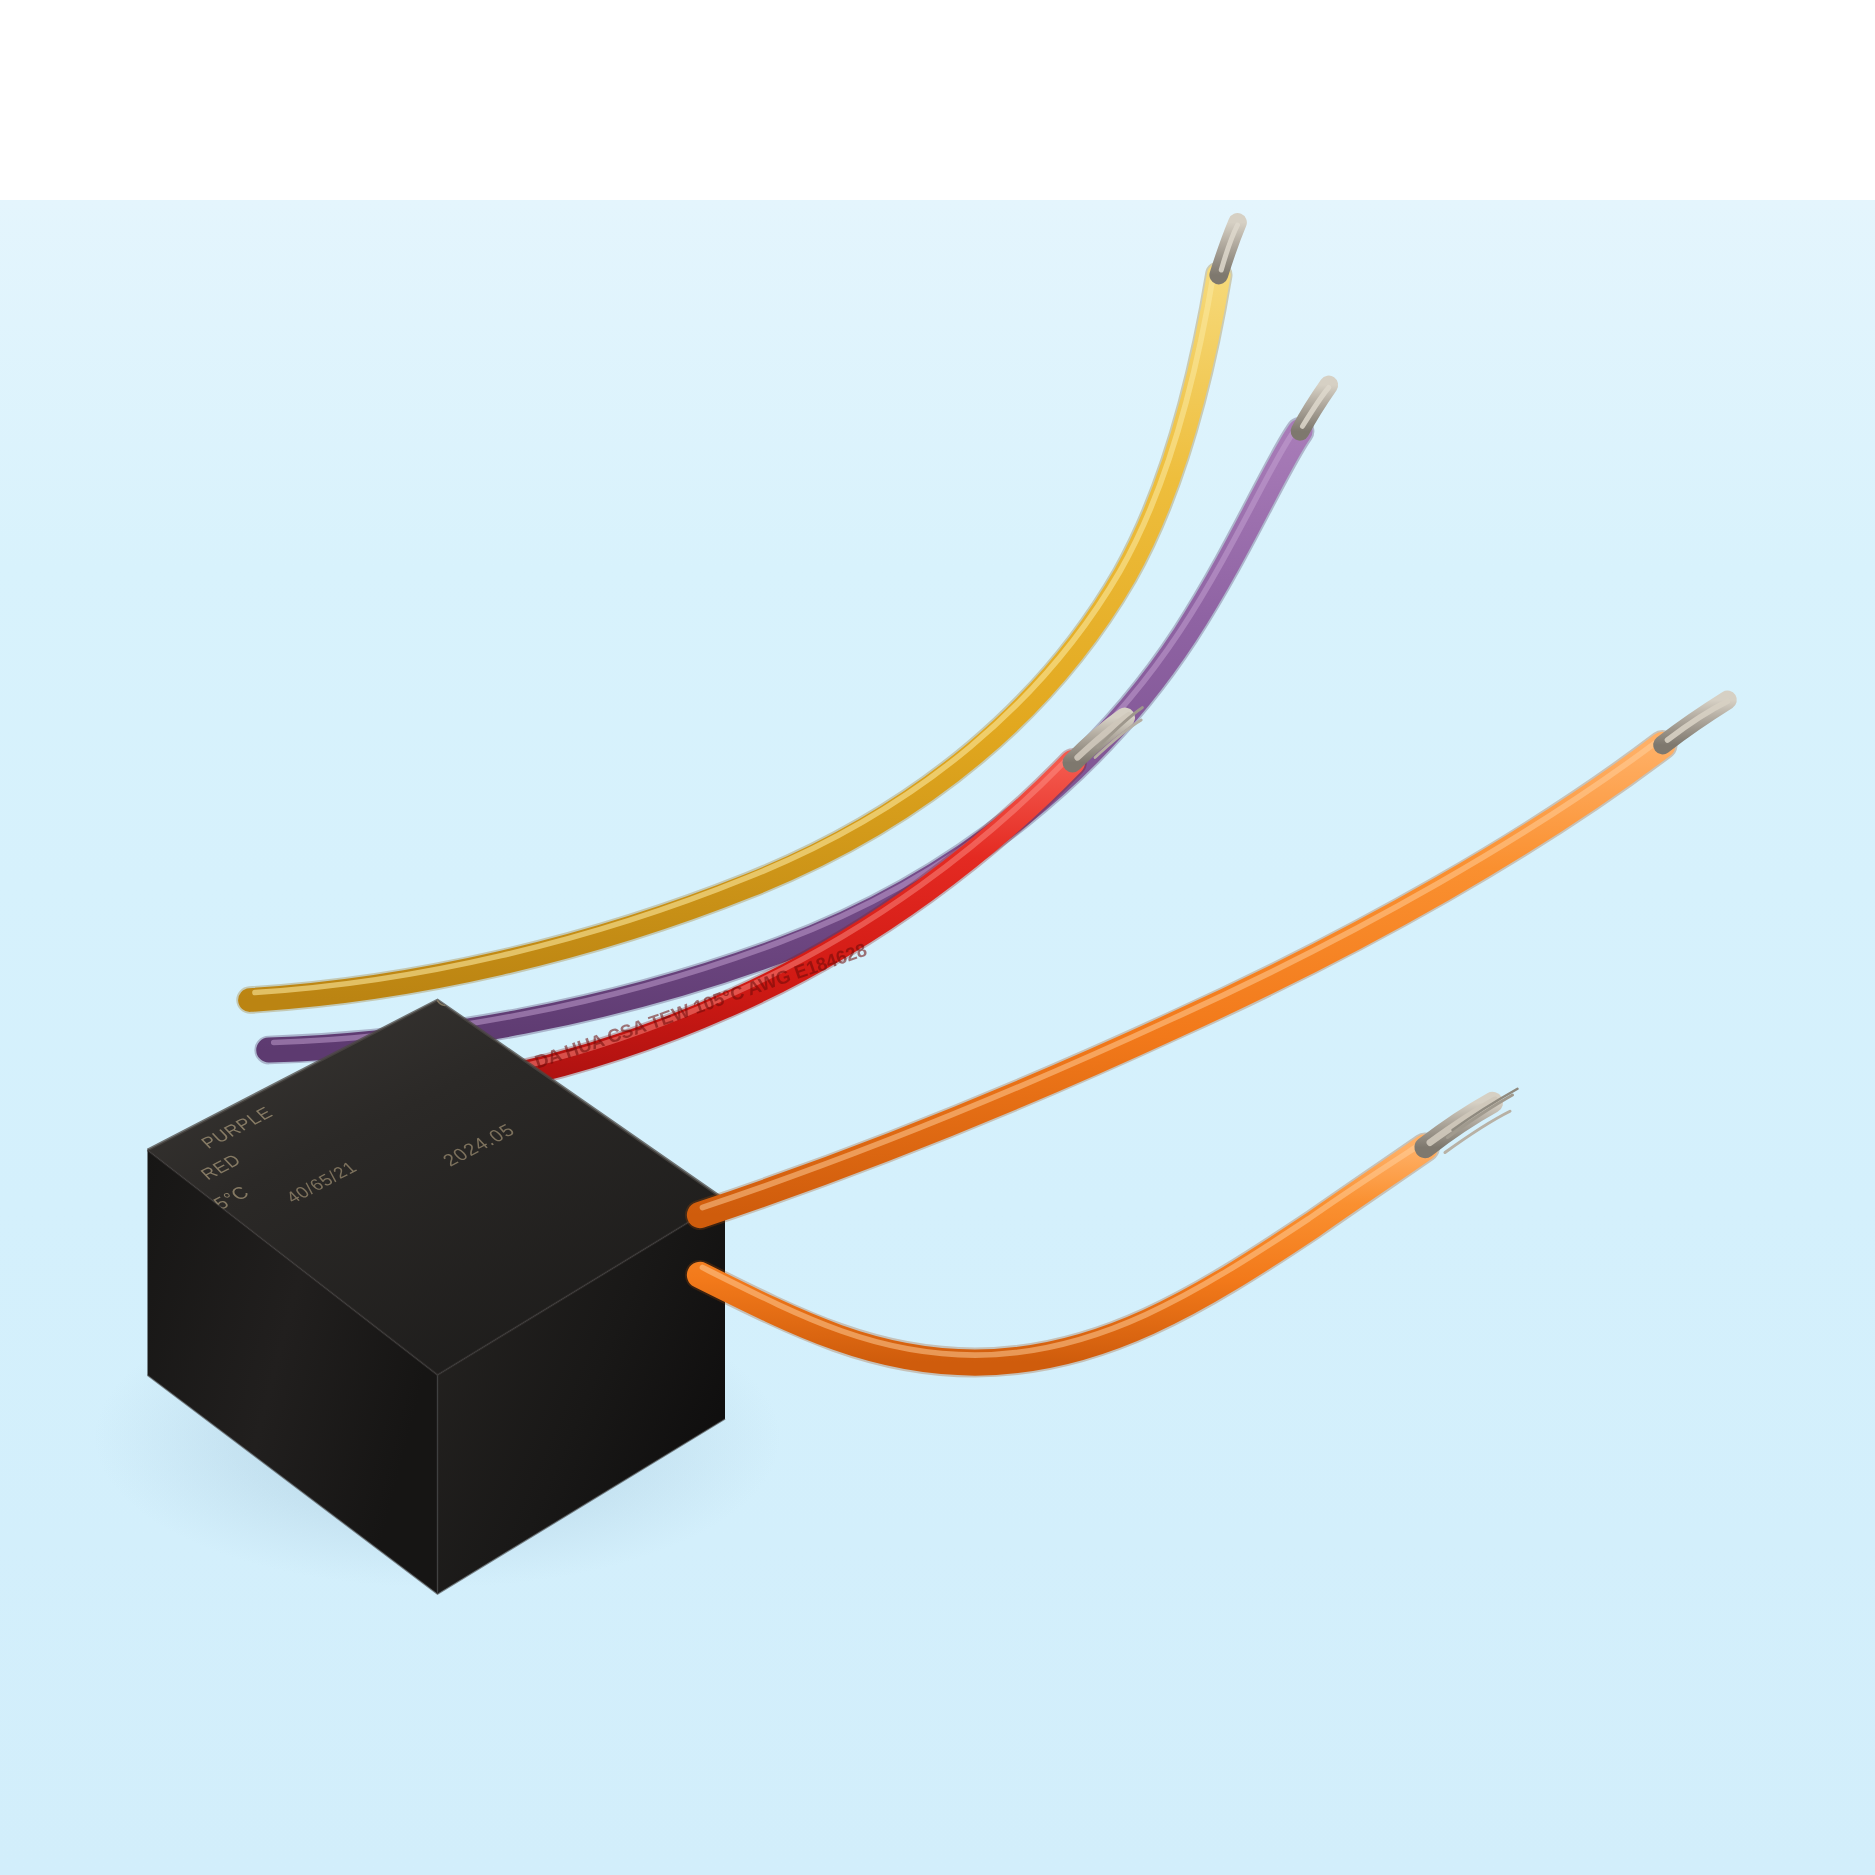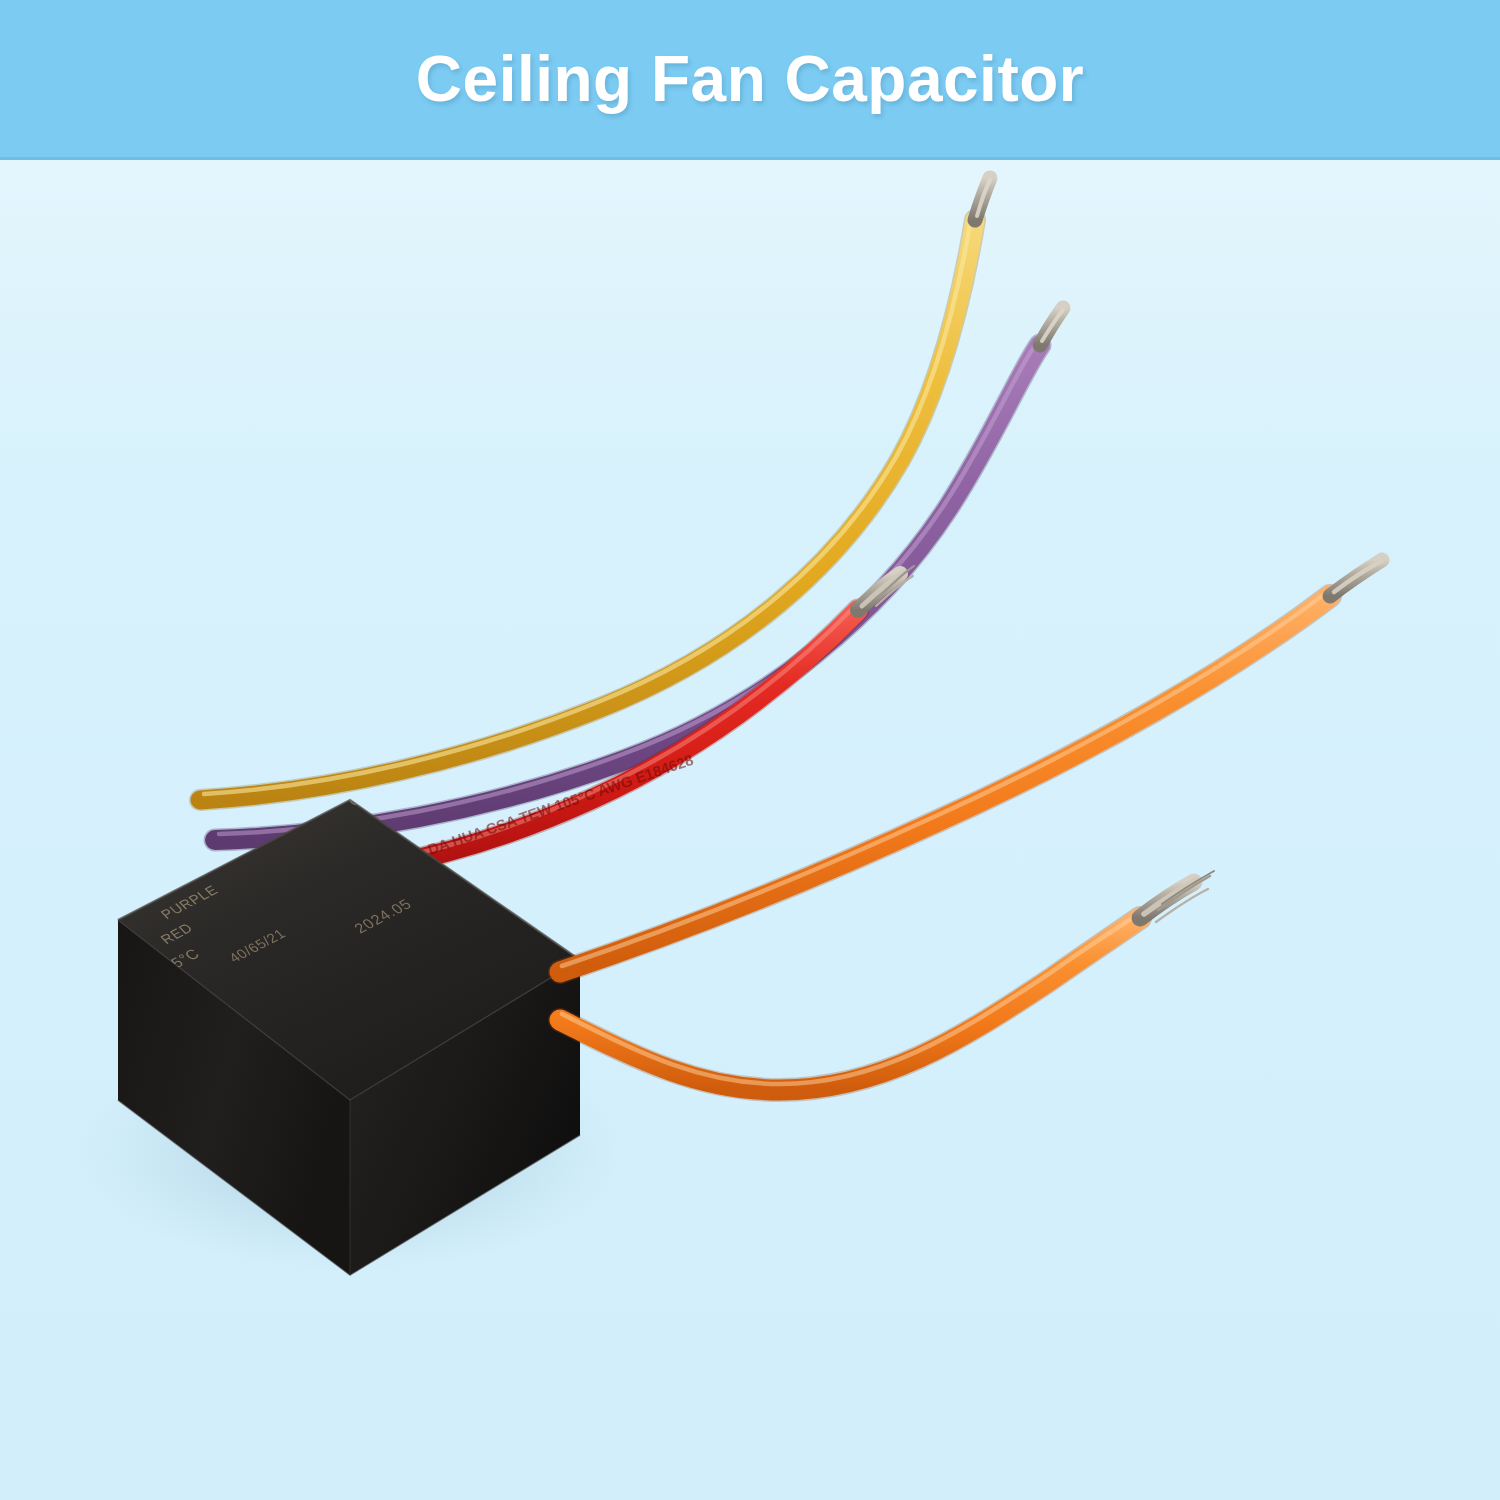--- a/index.html
+++ b/index.html
@@ -34,23 +34,20 @@
     background:linear-gradient(180deg,#e4f5fd 0%, #d8f2fc 22%, #d4f0fc 60%, #d2eefb 100%);
     overflow:hidden;
   }
   #photo-svg{ position:absolute; left:0; top:0; width:1500px; height:1340px; display:block; }
 </style>
 </head>
 <body>
 
 <div id="page">
 
-  <div id="banner">
-    <div id="banner-title">Ceiling Fan Capacitor</div>
-  </div>
 
   <div id="stage">
 
     <svg id="photo-svg" viewBox="0 0 1500 1340" xmlns="http://www.w3.org/2000/svg">
       <defs>
 
         <linearGradient id="gYellow" x1="0" y1="0" x2="0" y2="1">
           <stop offset="0%" stop-color="#f6d979"></stop>
           <stop offset="28%" stop-color="#eebe3d"></stop>
           <stop offset="62%" stop-color="#e2a81f"></stop>

